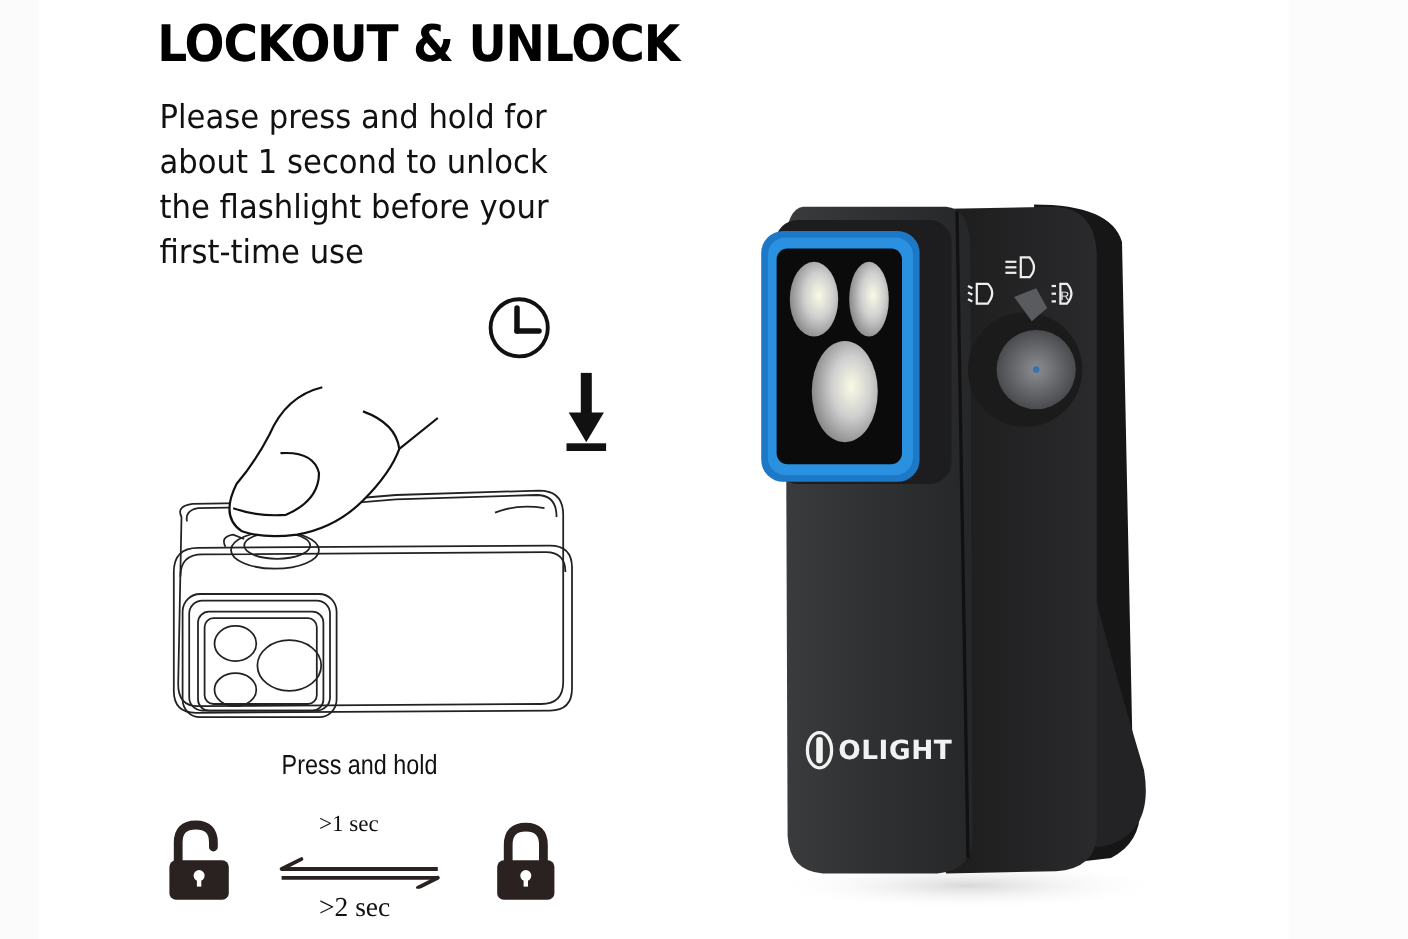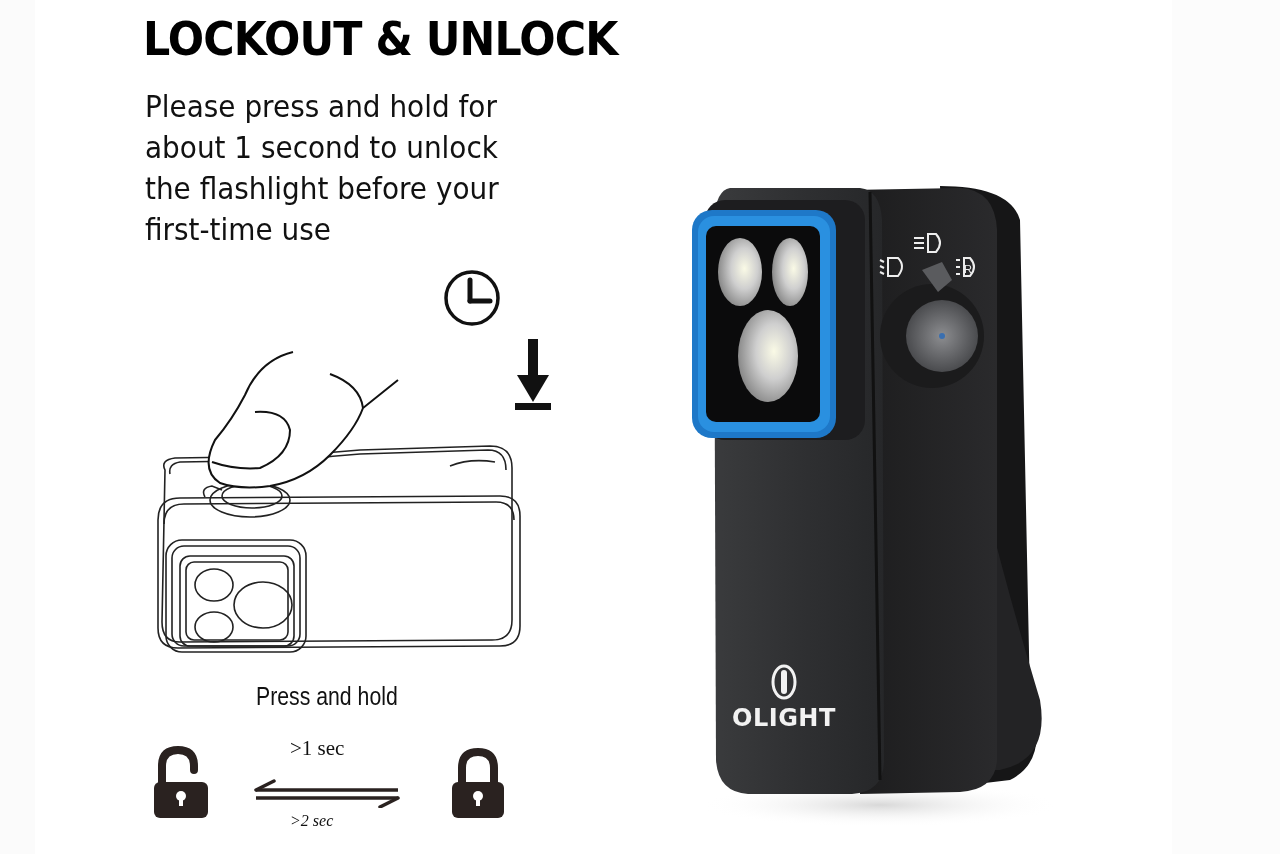--- a/index.html
+++ b/index.html
@@ -30,26 +30,26 @@
   }
   .lock-open { position:absolute; left:150px; top:744px; width:62px; height:76px; }
   .lock-closed { position:absolute; left:448px; top:744px; width:60px; height:76px; }
   .arrows { position:absolute; left:252px; top:778px; width:150px; height:30px; }
   .t1 {
     position:absolute; left:290px; top:736px;
     font-family:"Liberation Serif", serif; font-size:21px; color:#111;
   }
   .t2 {
     position:absolute; left:290px; top:812px;
-    font-family:"Liberation Serif", serif; font-size:16px; color:#111;font-style:italic;
+    font-family:"Liberation Serif", serif; font-size:25px; color:#111;
   }
   .product { position:absolute; left:680px; top:180px; width:400px; height:660px; }
   .brand {
     position:absolute; left:732px; top:664px;
-    display:flex; align-items:center; gap:4px;flex-direction:column;
+    display:flex; align-items:center; gap:4px;
   }
   .brand-text {
     color:#f2f2f2; font-family:"DejaVu Sans", sans-serif; font-weight:bold;
     font-size:24px; letter-spacing:0.5px;
   }
 </style>
 </head>
 <body>
 
 <div class="edge-left"></div>

